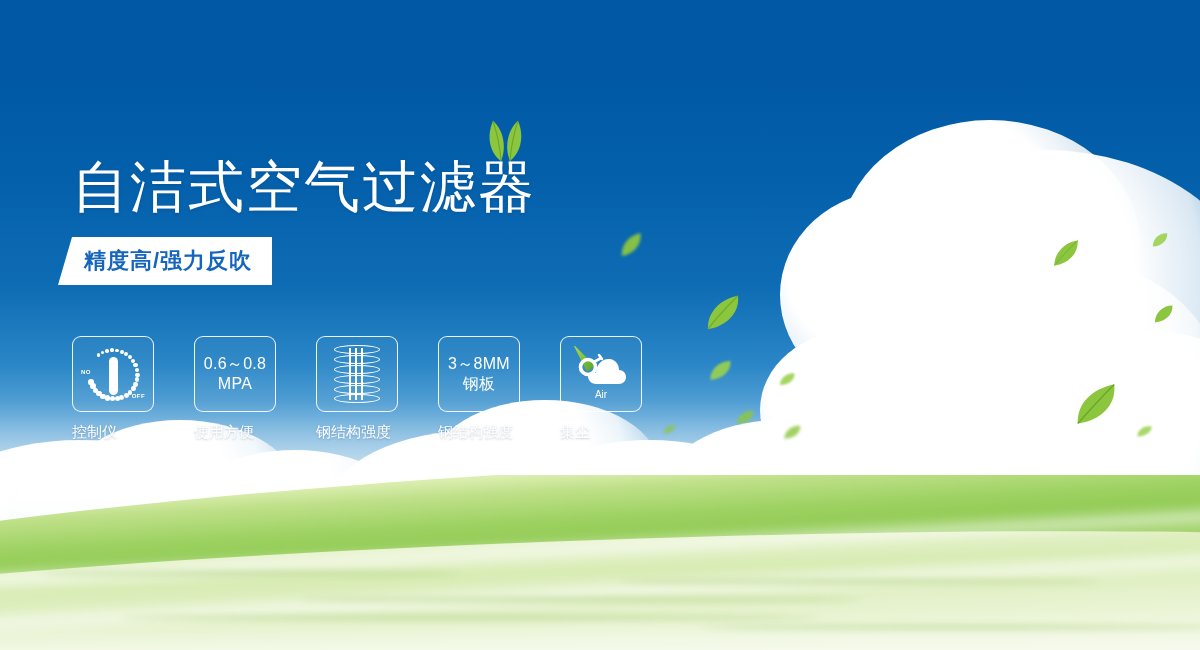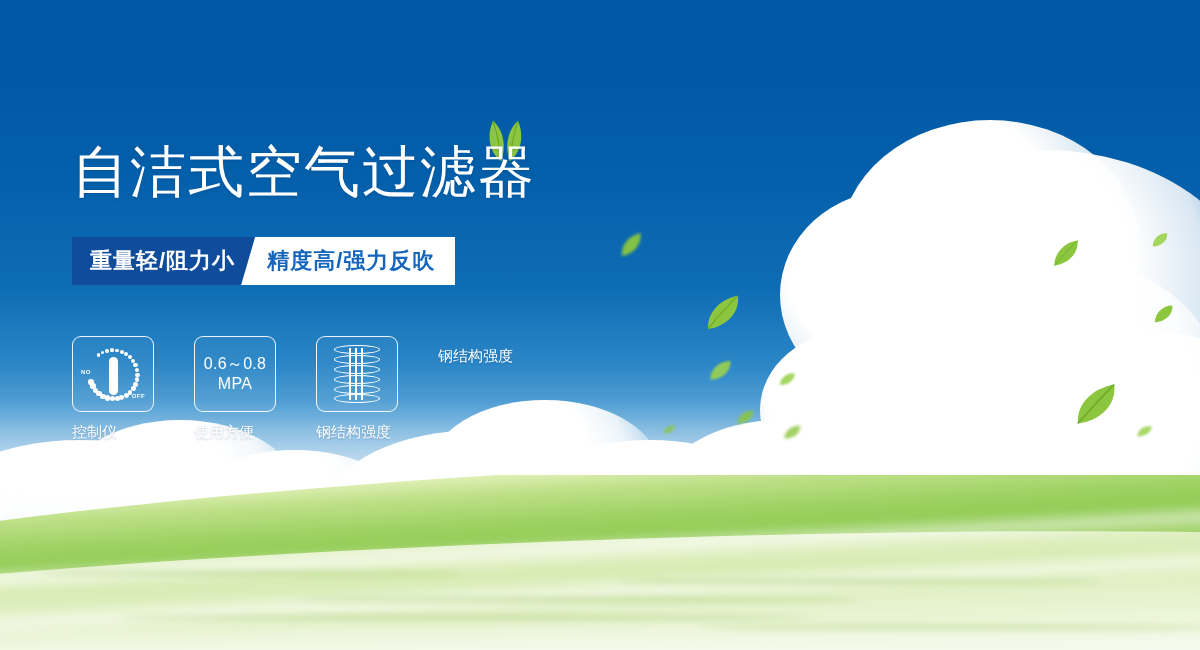--- a/index.html
+++ b/index.html
@@ -77,21 +77,21 @@
   .grass-streak{position:absolute;height:5px;border-radius:50%;
     background:rgba(150,196,92,.40);filter:blur(3px);}
   .grass-hl{position:absolute;left:-40px;right:-40px;height:26px;
     background:linear-gradient(180deg,rgba(255,255,255,0),rgba(255,255,255,.58),rgba(255,255,255,0));
     filter:blur(5px);transform:rotate(-3deg);}
 
   
   .content{position:absolute;left:0;top:0;width:100%;height:100%;}
 
   .title{
-    position:absolute;left:72px;top:143px;
+    position:absolute;left:72px;top:158px;
     font-size:56px;line-height:1.05;color:#ffffff;
     font-weight:300;letter-spacing:2px;white-space:nowrap;
     text-shadow:0 1px 3px rgba(0,40,90,.22);
   }
 
   
   .sprout{position:absolute;left:470px;top:113px;width:70px;height:50px;}
 
   
   .subbar{position:absolute;left:72px;top:237px;height:48px;display:flex;}
@@ -241,21 +241,20 @@
     <svg class="sprout" viewBox="0 0 70 50">
       <path d="M31 48 C20 40 16 24 23 8 C33 16 37 34 31 48 Z" fill="#8cc63f"></path>
       <path d="M23 8 C27 20 30 34 31 48" stroke="#6aa827" stroke-width="1.1" fill="none"></path>
       <path d="M40 48 C50 40 55 24 48 8 C38 16 34 34 40 48 Z" fill="#8cc63f"></path>
       <path d="M48 8 C44 20 41 34 40 48" stroke="#6aa827" stroke-width="1.1" fill="none"></path>
     </svg>
 
     <div class="title">自洁式空气过滤器</div>
 
     <div class="subbar">
-      <div class="sub-left">重量轻/阻力小</div>
       <div class="sub-right">精度高/强力反吹</div>
     </div>
 
     <div class="features">
 
       <div class="feature">
         <div class="fbox">
           <div class="gauge">
             <div class="needle"></div>
             <span class="g-no">NO</span>
@@ -309,19 +308,40 @@
             <div class="ring" style="top:49px;"></div>
             <div class="bar" style="left:15px;"></div>
             <div class="bar" style="left:21px;"></div>
             <div class="bar" style="left:27px;"></div>
           </div>
         </div>
         <div class="flabel">钢结构强度</div>
       </div>
 
       <div class="feature">
+        <div class="fbox">
+          <div class="fbox-text">3～8MM<br>钢板</div>
+        </div>
         <div class="flabel">钢结构强度</div>
       </div>
 
+      <div class="feature">
+        <div class="fbox">
+          <svg class="airico" viewBox="0 0 60 56">
+            <defs>
+              <linearGradient id="cometg" x1="0" y1="0" x2="1" y2="1">
+                <stop offset="0%" stop-color="#b8e04a"></stop>
+                <stop offset="100%" stop-color="#4e9f2e"></stop>
+              </linearGradient>
+            </defs>
+            <path d="M2 -2 L24 20 L16 26 Z" fill="url(#cometg)"></path>
+            <circle cx="17" cy="21" r="7.5" fill="none" stroke="#ffffff" stroke-width="3.6"></circle>
+            <path d="M25 27 C25 18 32 12 39 13 C45 14 48 19 48 24 C52 24 55 27 55 31 C55 35 52 38 48 38 L25 38 C20 38 17 34 17 30 C17 27 20 25 25 27 Z" fill="#ffffff"></path>
+            <path d="M23 16 L30 12 M28 9 L31 13" stroke="#ffffff" stroke-width="2.6" stroke-linecap="round"></path>
+            <text x="30" y="52" text-anchor="middle" fill="#ffffff" font-family="Liberation Sans, sans-serif" font-size="10">Air</text>
+          </svg>
+        </div>
+        <div class="flabel">集尘</div>
+      </div>
 
     </div>
   </div>
 </div>
 
 </body></html>

